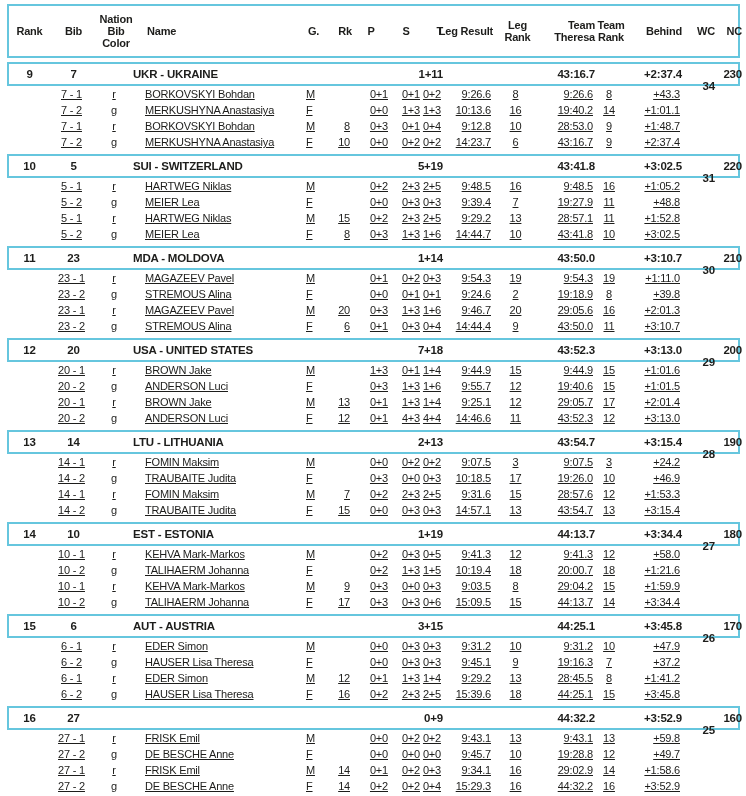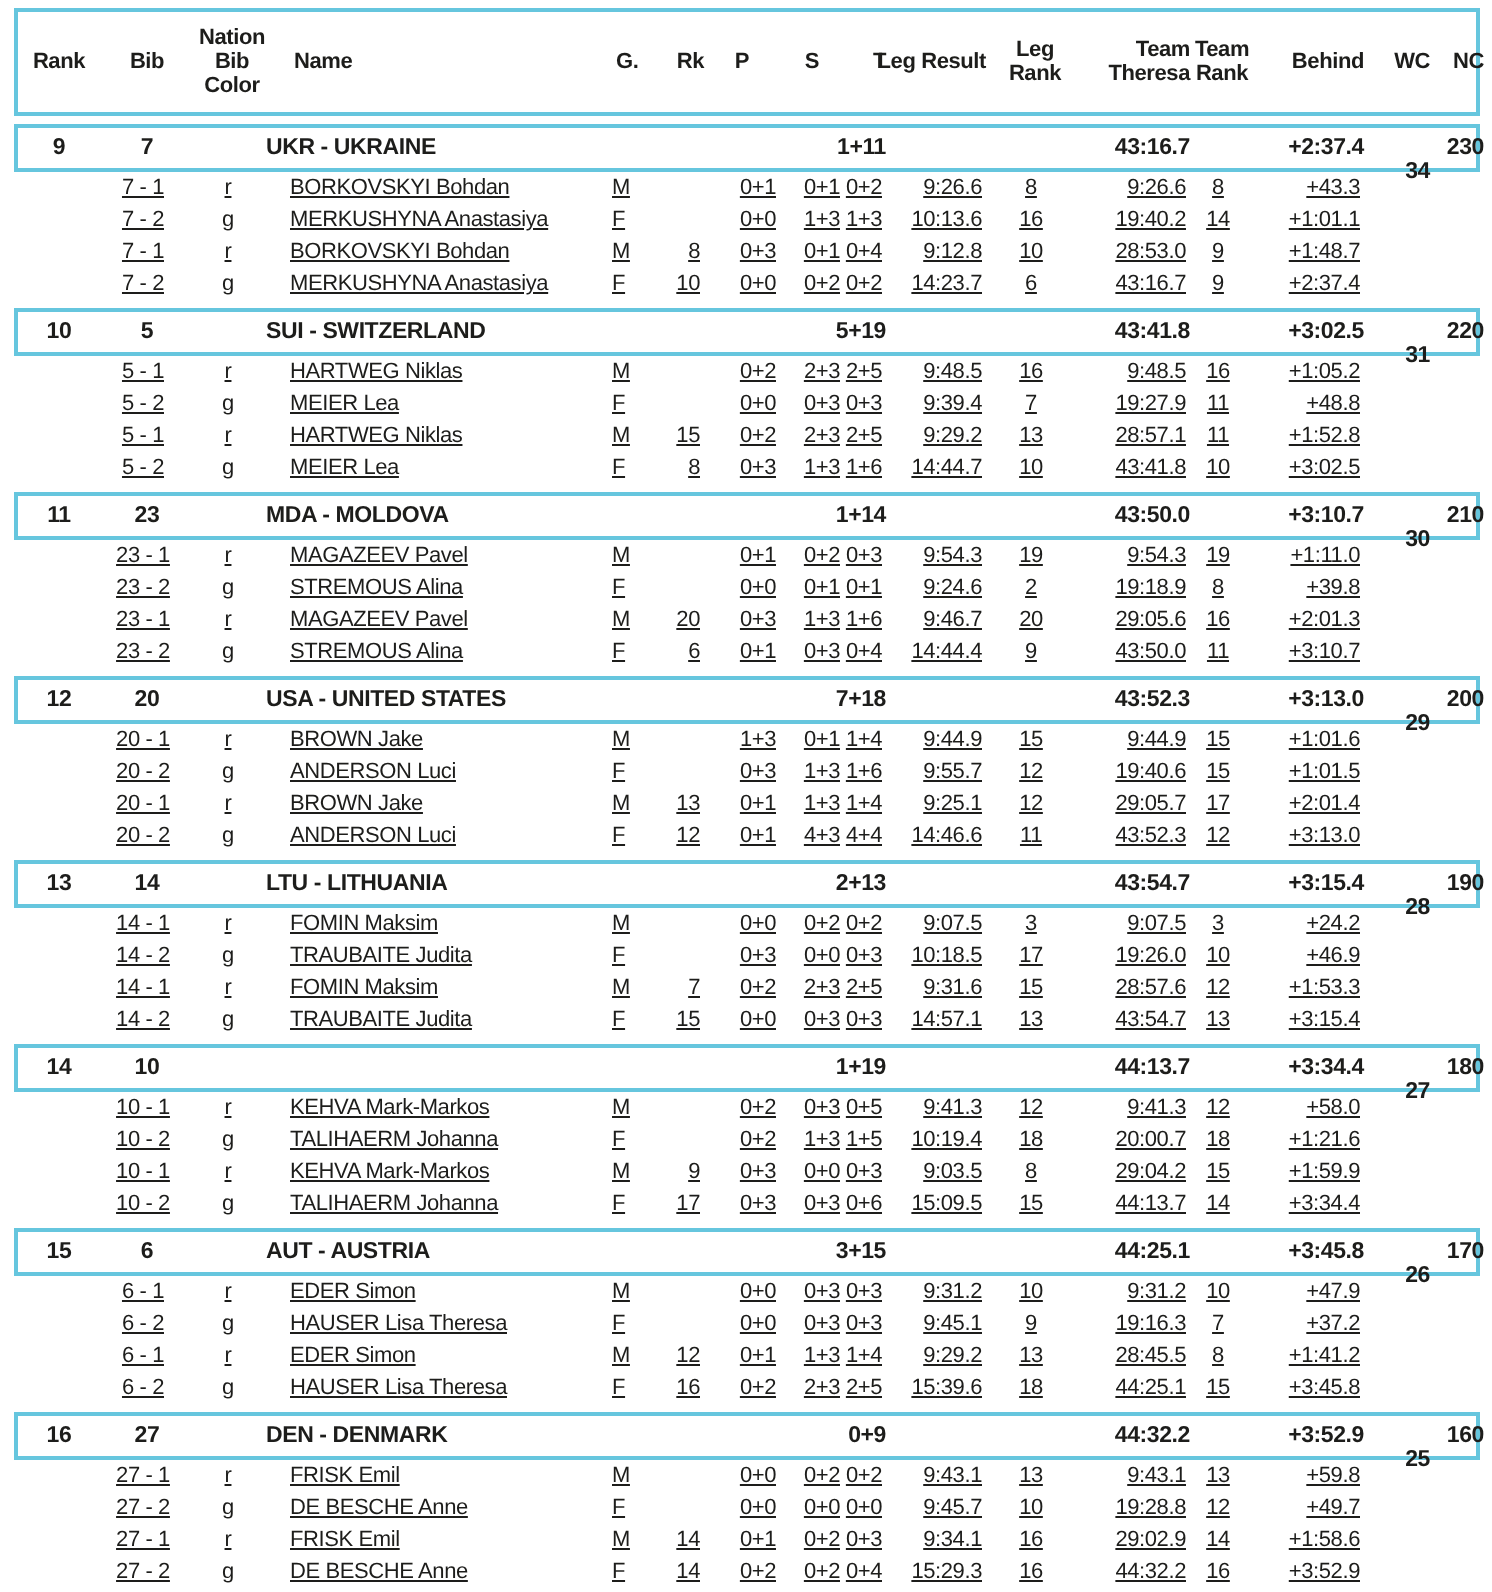--- a/index.html
+++ b/index.html
@@ -496,20 +496,21 @@
         <div class="ar">43:54.7</div>
         <div class="ac">13</div>
         <div class="ar">+3:15.4</div>
         <div class="ar"></div>
         <div class="ar"></div>
       </div>
       <div class="team-box">
         <div class="grid team-row">
           <div class="ac c1">14</div>
           <div class="ac c2">10</div>
+          <div class="al pl4 c3s2">EST - ESTONIA</div>
           <div class="ar c7s3">1+19</div>
           <div class="ar c12">44:13.7</div>
           <div class="ar c14">+3:34.4</div>
           <div class="ar c15">27</div>
           <div class="ar c16">180</div>
         </div>
       </div>
       <div class="grid arow">
         <div class="ac"></div>
         <div class="ac">10 - 1</div>
@@ -663,21 +664,20 @@
         <div class="ar">44:25.1</div>
         <div class="ac">15</div>
         <div class="ar">+3:45.8</div>
         <div class="ar"></div>
         <div class="ar"></div>
       </div>
       <div class="team-box">
         <div class="grid team-row">
           <div class="ac c1">16</div>
           <div class="ac c2">27</div>
-          <div class="al pl4 c3s2">DEN - DENMARK</div>
           <div class="ar c7s3">0+9</div>
           <div class="ar c12">44:32.2</div>
           <div class="ar c14">+3:52.9</div>
           <div class="ar c15">25</div>
           <div class="ar c16">160</div>
         </div>
       </div>
       <div class="grid arow">
         <div class="ac"></div>
         <div class="ac">27 - 1</div>

